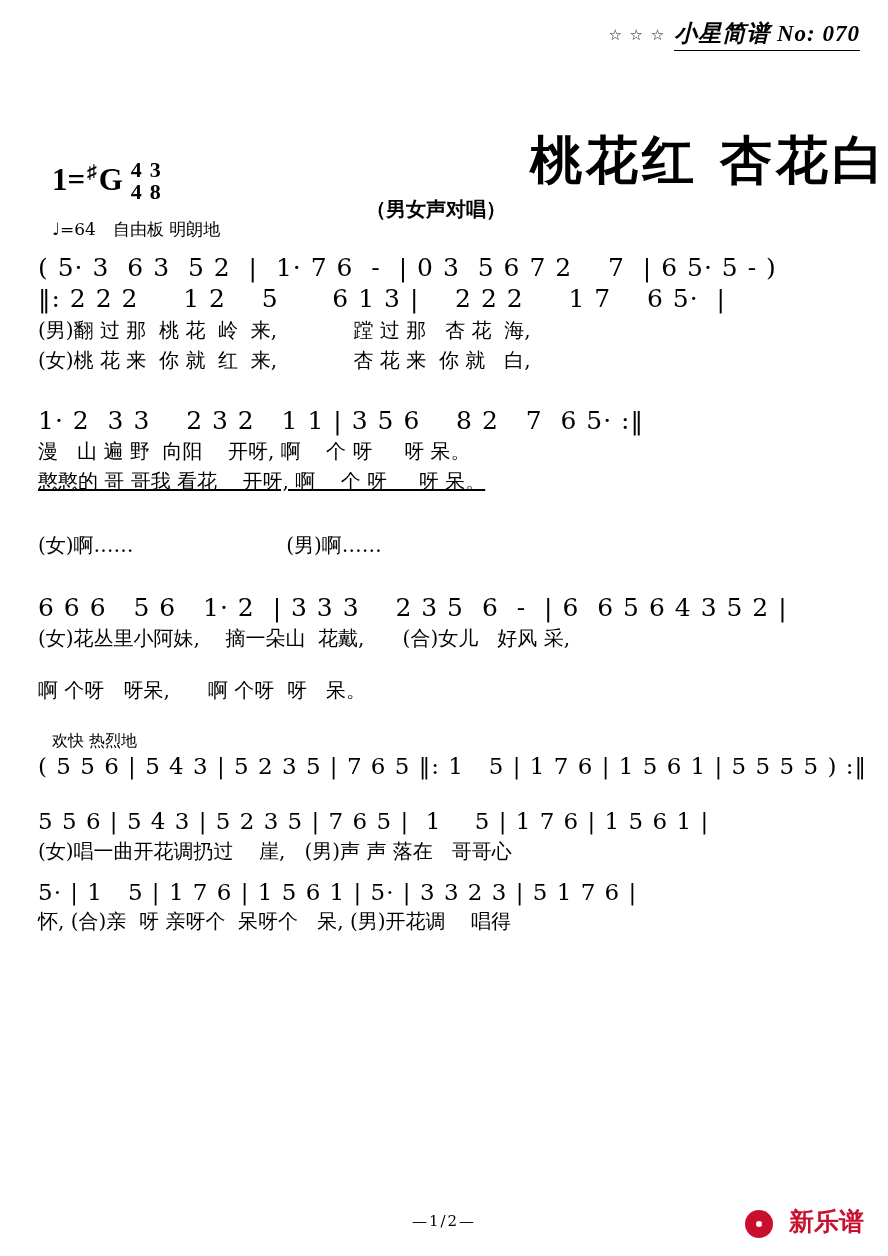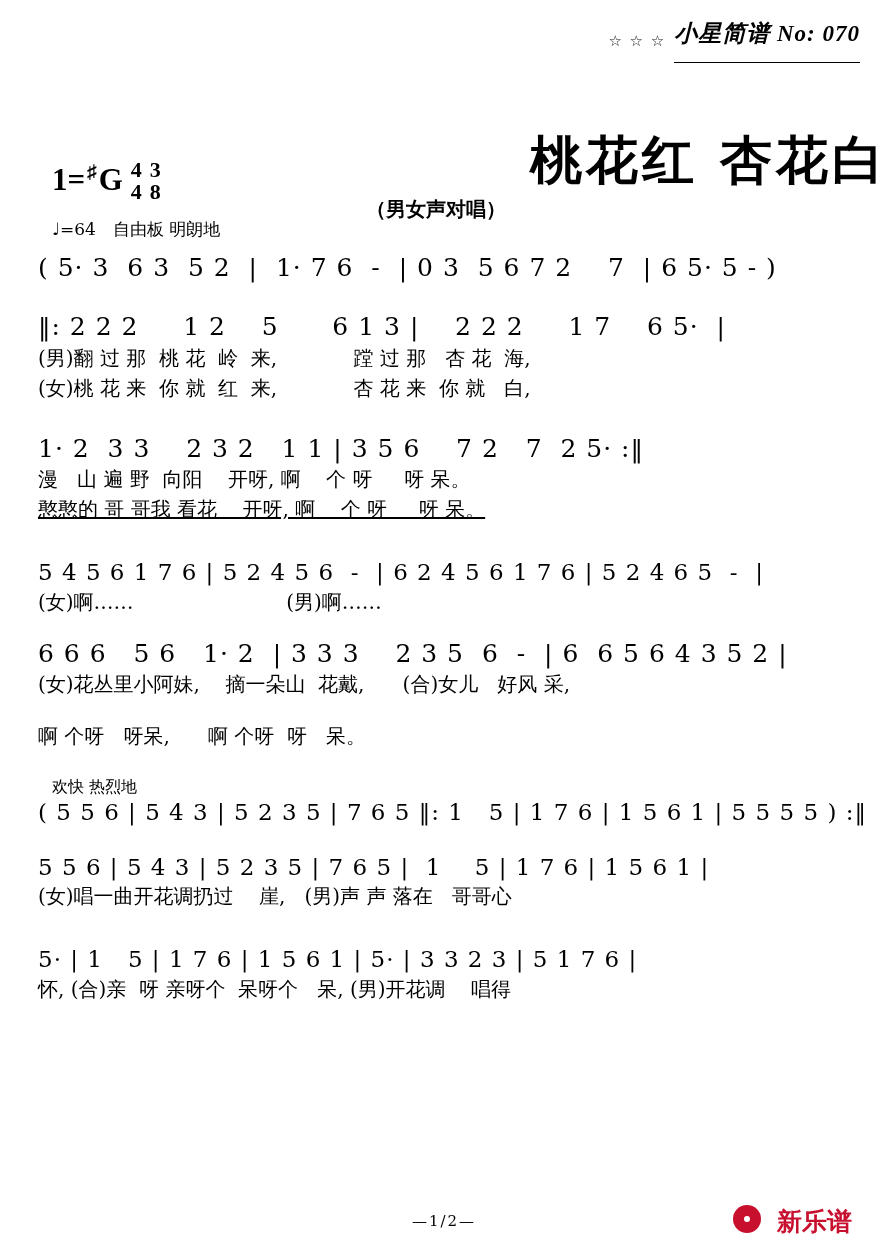--- a/index.html
+++ b/index.html
@@ -29,21 +29,21 @@
     font-size: 15px;
     letter-spacing: 2px;
     color: #111;
   }
   .header .brand {
     font-family: "Liberation Serif", serif;
     font-weight: bold;
     font-style: italic;
     font-size: 23px;
     border-bottom: 1.5px solid #000;
-    padding-bottom: 13px;
+    padding-bottom: 1px;
     letter-spacing: 1px;
   }
 
   
   .title-block {
     position: absolute;
     top: 110px;
     left: 0;
     width: 888px;
     height: 140px;
@@ -153,24 +153,24 @@
     position: absolute;
     bottom: 26px;
     left: 0; right: 0;
     text-align: center;
     font-size: 15px;
     font-family: "DejaVu Serif", serif;
     letter-spacing: 2px;
   }
   .logo {
     position: absolute;
-    right: 36px;
+    right: 24px;
     bottom: 18px;
     display: flex;
-    align-items: flex-start;
+    align-items: flex-end;
     gap: 16px;
   }
   .logo .disc {
     width: 28px; height: 28px;
     border-radius: 50%;
     background: #c8102e;
     position: relative;
   }
   .logo .disc::after {
     content: "";
@@ -217,57 +217,56 @@
 
   <div class="tempo">♩=64　自由板  明朗地</div>
 </div>
 
 <div class="score">
 
   <div class="sys">
     <div class="notes">( 5· 3  6 3  5 2  |  1· 7 6  -  | 0 3  5 6 7 2    7  | 6 5· 5 - )</div>
   </div>
 
-  <div class="sys" style="margin-top:28px">
+  <div class="sys" style="">
     <div class="notes">‖: 2 2 2     1 2    5      6 1 3 |    2 2 2     1 7    6 5·  |</div>
     <div class="lyr">(男)翻 过 那  桃 花  岭  来,            蹚 过 那   杏 花  海,</div>
     <div class="lyr">(女)桃 花 来  你 就  红  来,            杏 花 来  你 就   白,</div>
   </div>
 
   <div class="sys" style="margin-top:30px">
-    <div class="notes">1· 2  3 3    2 3 2   1 1 | 3 5 6    7 2   7  2 5· :‖</div>
+    <div class="notes">1· 2  3 3    2 3 2   1 1 | 3 5 6    8 2   7  6 5· :‖</div>
     <div class="lyr">漫   山 遍 野  向阳    开呀, 啊    个 呀     呀 呆。</div>
     <div class="lyr u">憨憨的 哥 哥我 看花    开呀, 啊    个 呀     呀 呆。</div>
   </div>
 
   <div class="sys" style="margin-top:34px">
-    <div class="notes small">5 4 5 6 1 7 6 | 5 2 4 5 6  -  | 6 2 4 5 6 1 7 6 | 5 2 4 6 5  -  |</div>
     <div class="lyr">(女)啊……                        (男)啊……</div>
   </div>
 
-  <div class="sys" style="margin-top:21px">
+  <div class="sys" style="margin-top:32px">
     <div class="notes">6 6 6   5 6   1· 2  | 3 3 3    2 3 5  6  -  | 6  6 5 6 4 3 5 2 |</div>
     <div class="lyr">(女)花丛里小阿妹,    摘一朵山  花戴,      (合)女儿   好风 采,</div>
   </div>
 
   <div class="sys" style="margin-top:22px">
     <div class="lyr">啊 个呀   呀呆,      啊 个呀  呀   呆。</div>
   </div>
 
   <div class="sys" style="margin-top:26px">
     <div class="sec-mark">欢快  热烈地</div>
     <div class="notes small">( 5 5 6 | 5 4 3 | 5 2 3 5 | 7 6 5 ‖: 1   5 | 1 7 6 | 1 5 6 1 | 5 5 5 5 ) :‖</div>
   </div>
 
   <div class="sys" style="margin-top:26px">
     <div class="notes small">5 5 6 | 5 4 3 | 5 2 3 5 | 7 6 5 |  1    5 | 1 7 6 | 1 5 6 1 |</div>
     <div class="lyr">(女)唱一曲开花调扔过    崖,   (男)声 声 落在   哥哥心</div>
   </div>
 
-  <div class="sys" style="margin-top:34px">
+  <div class="sys" style="margin-top:12px">
     <div class="notes small">5· | 1   5 | 1 7 6 | 1 5 6 1 | 5· | 3 3 2 3 | 5 1 7 6 |</div>
     <div class="lyr">怀, (合)亲  呀 亲呀个  呆呀个   呆, (男)开花调    唱得</div>
   </div>
 
 </div>
 
 <div class="pagenum">—1/2—</div>
 
 <div class="logo">
   <span class="disc"></span>

